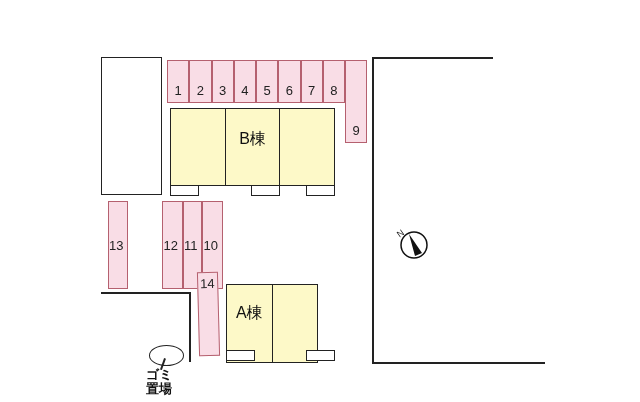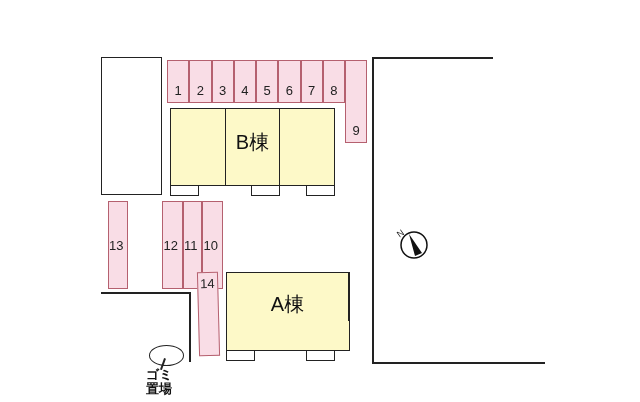--- a/index.html
+++ b/index.html
@@ -3,21 +3,21 @@
 <meta charset="utf-8">
 <style>
   html, body { margin:0; padding:0; background:#fff; }
   body { width:640px; height:402px; position:relative; overflow:hidden; font-family:"Liberation Sans", sans-serif; }
   .abs { position:absolute; box-sizing:border-box; }
   .bld { background:#fdf9c8; border:1.5px solid #222; }
   .foot { background:#fff; border:1.5px solid #222; }
   .park { background:#f9dde6; border:1px solid #b5606f; color:#222; font-size:13px; }
   .hline { background:#222; height:2px; }
   .vline { background:#222; width:2px; }
-  .lbl { font-size:20px; color:#111; white-space:nowrap; }
+  .lbl { font-size:16px; color:#111; white-space:nowrap; }
 </style>
 </head>
 <body>
 
 <div class="abs" style="left:101px;top:57px;width:61px;height:138px;border:1.5px solid #222;"></div>
 
 <div class="abs" style="left:167px;top:60px;width:178px;height:43px;display:flex;">
   <div class="park" style="flex:1;display:flex;align-items:flex-end;justify-content:center;padding-bottom:4px;">
       <span>1</span>
     </div>
@@ -71,21 +71,21 @@
   <div class="park" style="flex:1;display:flex;align-items:center;justify-content:flex-end;padding-right:4px;">
       <span>10</span>
     </div>
 </div>
 
 <div class="abs hline" style="left:101px;top:292px;width:90px;"></div>
 <div class="abs vline" style="left:189px;top:292px;height:70px;"></div>
 
 <div class="abs park" style="left:198px;top:272px;width:21px;height:84px;transform:rotate(-1.5deg);padding:3px 0 0 2px;"><span>14</span></div>
 
-<div class="abs bld" style="left:226px;top:272px;width:124px;height:79px;display:flex;flex-direction:column;">
+<div class="abs bld" style="left:226px;top:284px;width:92px;height:79px;display:flex;">
   <div style="flex:1;border-right:1.5px solid #222;display:flex;justify-content:center;padding-top:18px;">
       <span class="lbl">A棟</span>
     </div>
   <div style="flex:1;"></div>
 </div>
 <div class="abs foot" style="left:226px;top:350px;width:29px;height:11px;"></div>
 <div class="abs foot" style="left:306px;top:350px;width:29px;height:11px;"></div>
 
 <div class="abs" style="left:149px;top:345px;width:35px;height:21px;border:1.5px solid #222;border-radius:50%;"></div>
 <div class="abs" style="left:162px;top:358px;width:1.5px;height:12px;background:#222;transform:rotate(20deg);"></div>

